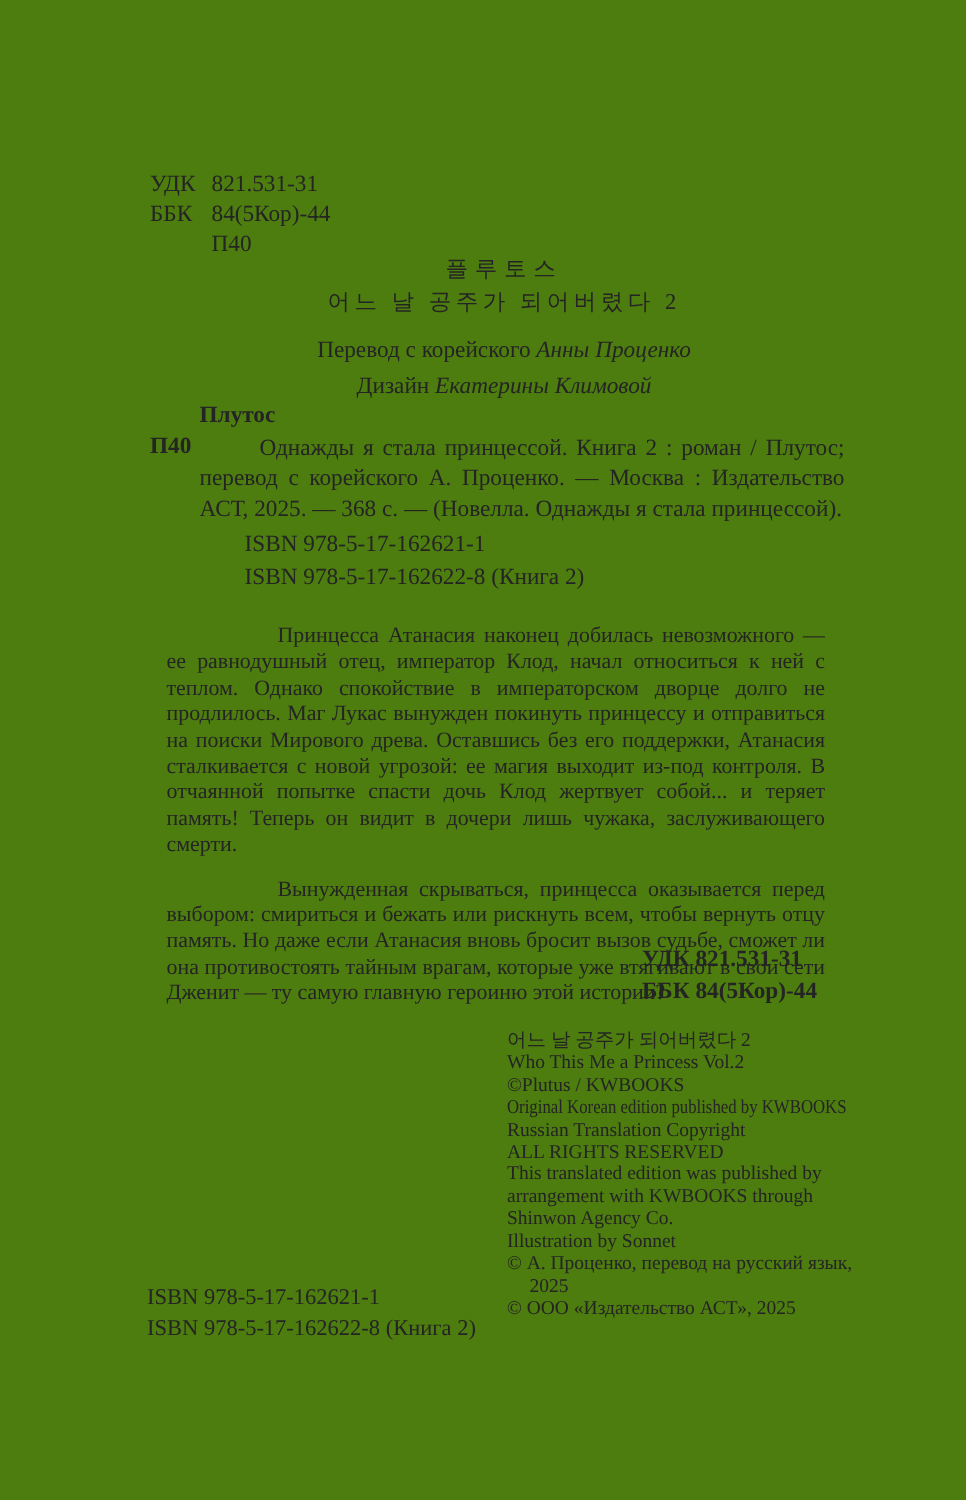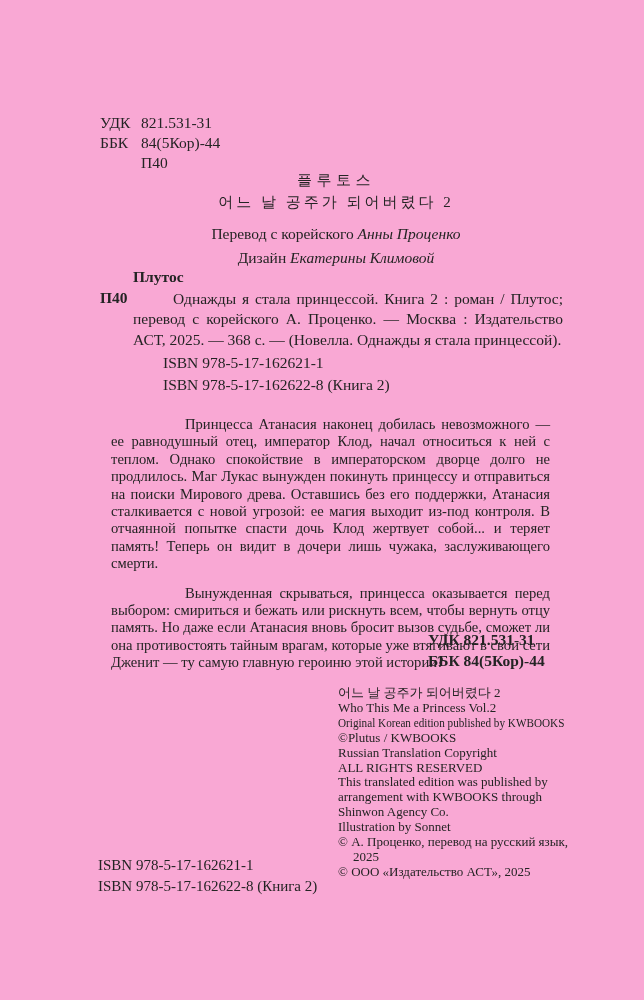--- a/index.html
+++ b/index.html
@@ -3,21 +3,21 @@
 <meta charset="utf-8">
 <style>
   html, body {
     margin: 0; padding: 0;
     background: #e8e8e8;
   }
   .page {
     position: relative;
     width: 644px; height: 1000px;
     margin: 0 auto;
-    background: #f9a8d4;
+    background: #4d7c0f;
     color: #242424;
     font-family: "Liberation Serif", "DejaVu Serif", serif;
     overflow: hidden;
   }
   .abs { position: absolute; }
 
   
   .cls-top { left: 100px; top: 113px; font-size: 15.5px; line-height: 20px; }
   .cls-top .row { display: flex; }
   .cls-top .lbl { width: 41px; }
@@ -104,22 +104,22 @@
   </div>
 
   <div class="abs cls-bottom">
     <div>УДК 821.531-31</div>
     <div>ББК 84(5Кор)-44</div>
   </div>
 
   <div class="abs colophon">
     <div class="line">어느 날 공주가 되어버렸다 2</div>
     <div class="line">Who This Me a Princess Vol.2</div>
+    <div class="line">©Plutus / KWBOOKS</div>
     <div class="line"><span class="cond">Original Korean edition published by KWBOOKS</span></div>
-    <div class="line">©Plutus / KWBOOKS</div>
     <div class="line">Russian Translation Copyright</div>
     <div class="line">ALL RIGHTS RESERVED</div>
     <div class="line">This translated edition was published by</div>
     <div class="line">arrangement with KWBOOKS through</div>
     <div class="line">Shinwon Agency Co.</div>
     <div class="line">Illustration by Sonnet</div>
     <div class="line">© А. Проценко, перевод на русский язык,</div>
     <div class="line indent">2025</div>
     <div class="line">© ООО «Издательство АСТ», 2025</div>
   </div>

